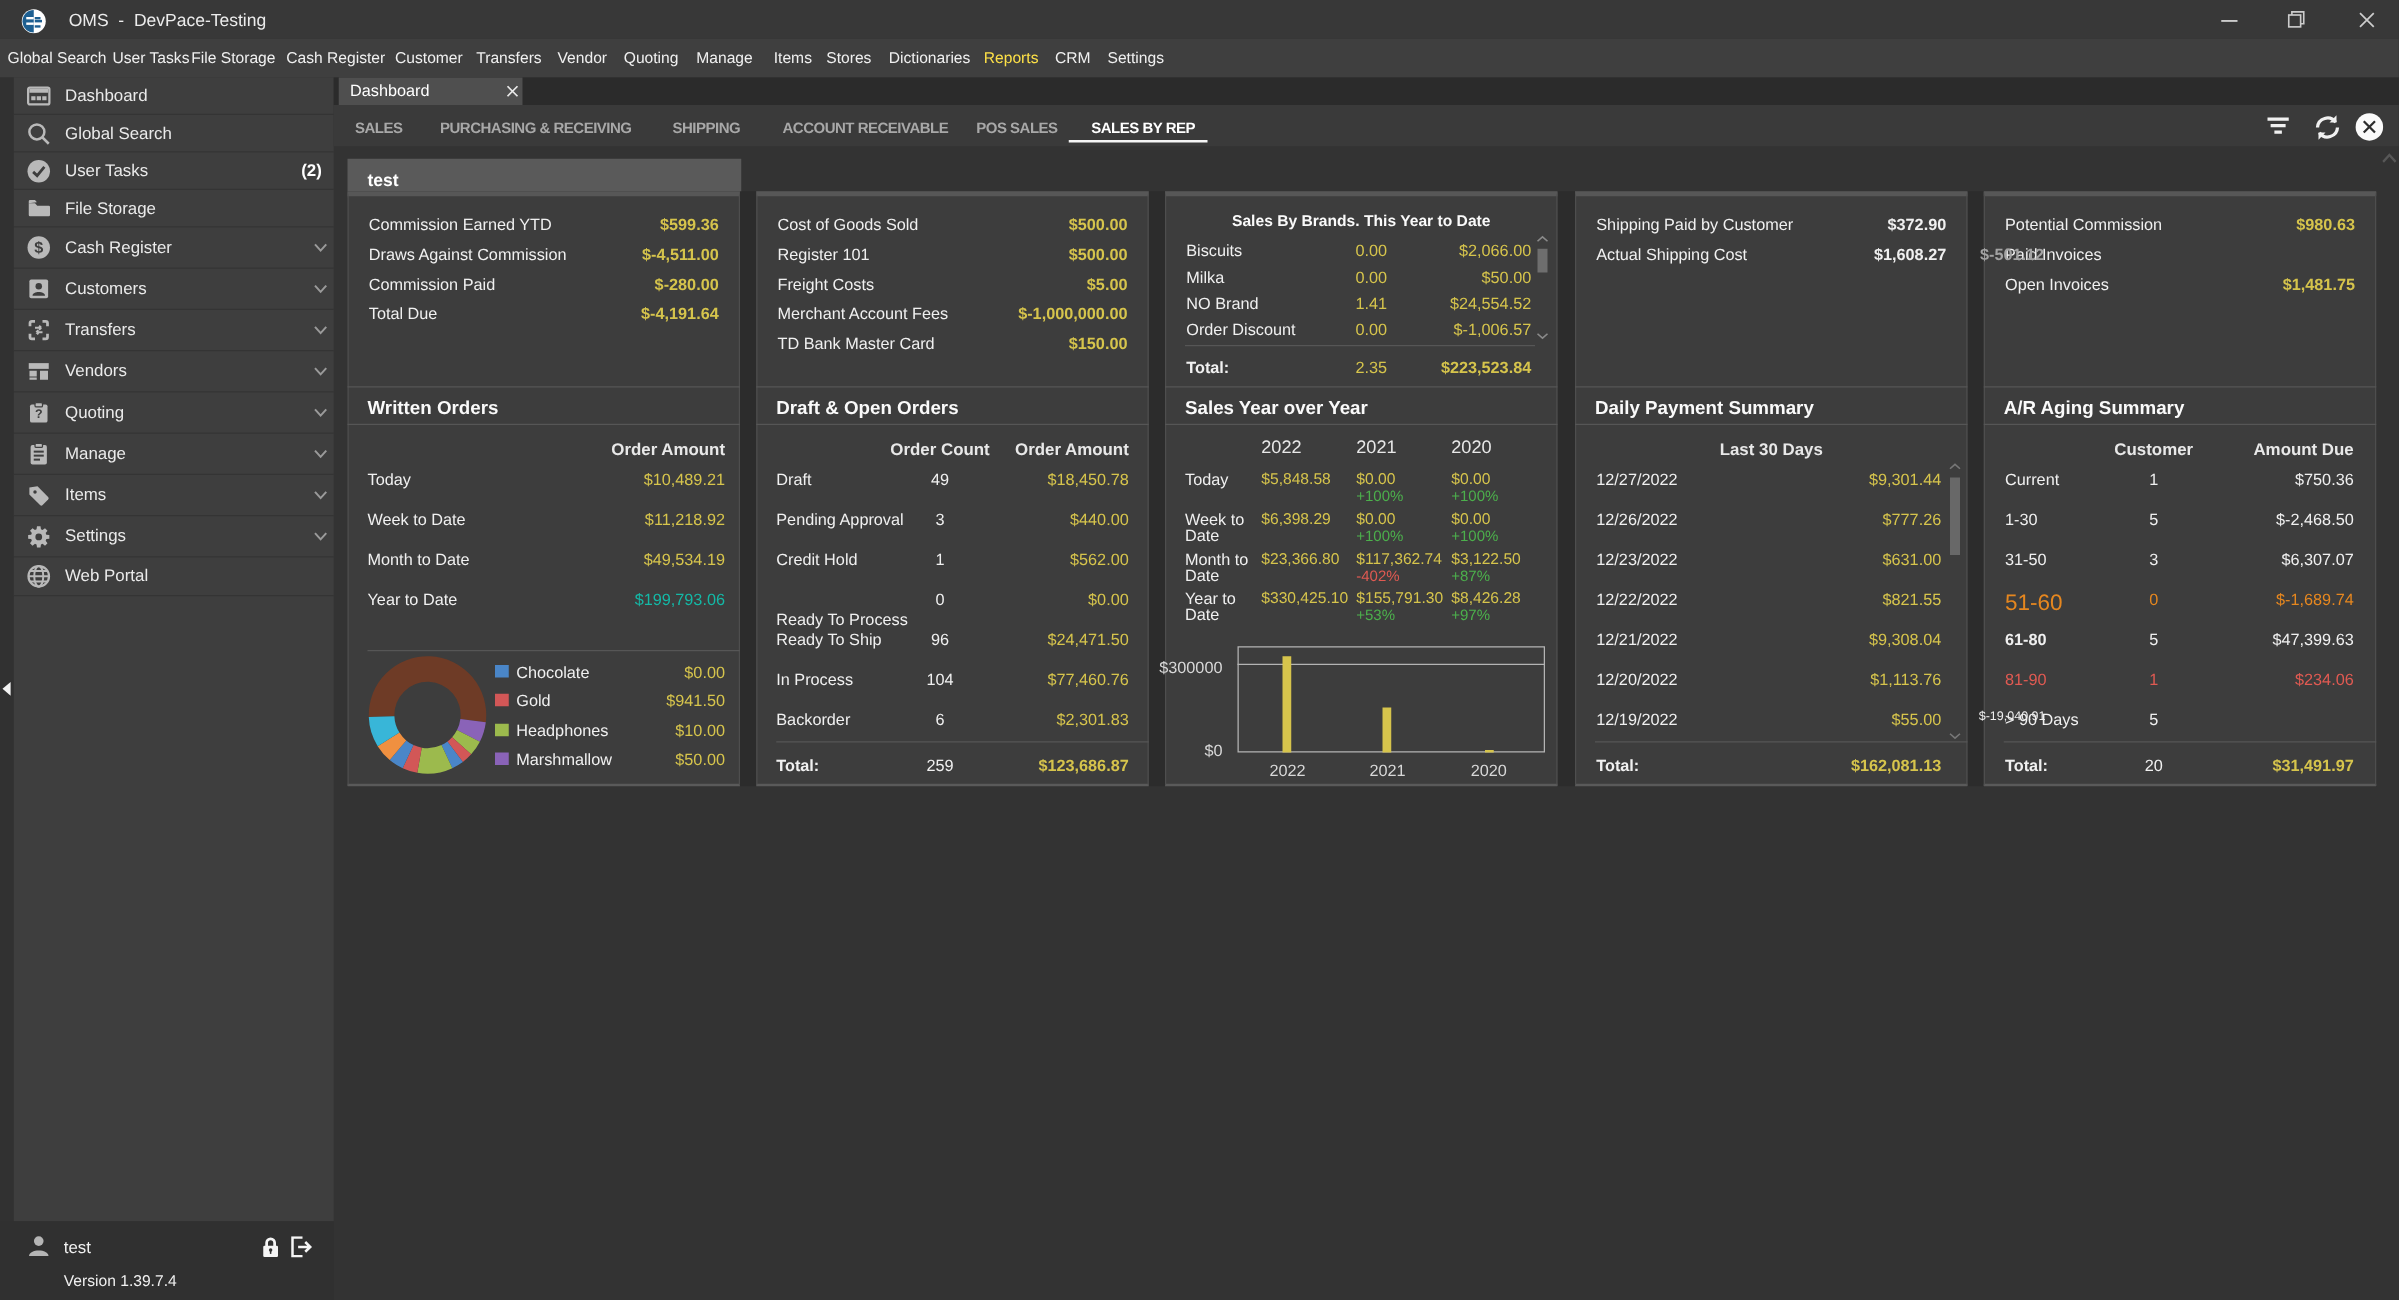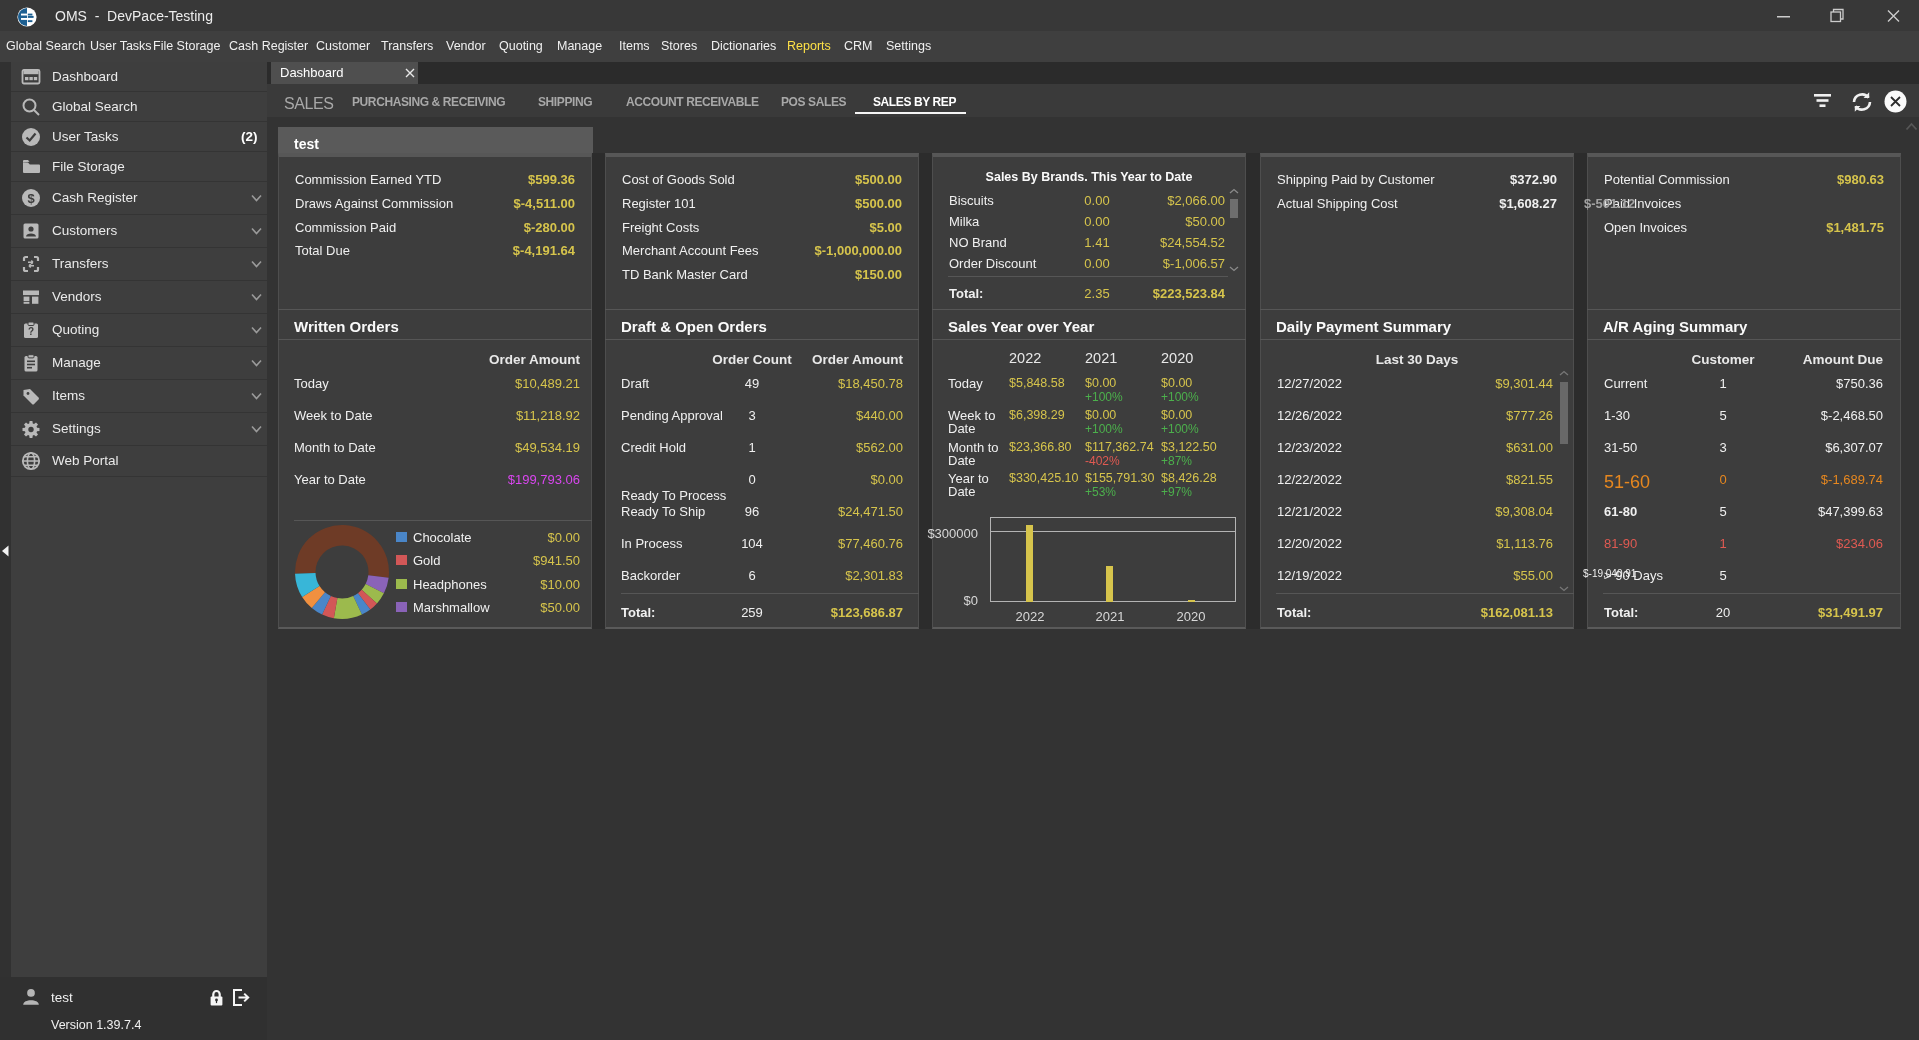--- a/index.html
+++ b/index.html
@@ -188,21 +188,21 @@
 </svg>
 <div class="abs" style="left:51px;top:1018px;font-size:12.5px;color:#f0f0f0">Version 1.39.7.4</div>
 
 <div class="abs" style="left:267px;top:62px;width:1652px;height:22px;background:#2b2b2b"></div>
 <div class="abs" style="left:271px;top:62px;width:147px;height:22px;background:#4f4f4f"></div>
 <div class="abs" style="left:280px;top:65px;font-size:13px;color:#ffffff">Dashboard</div>
 <svg class="abs" style="left:403px;top:66px" width="14" height="14">
     <path d="M3 3 L11 11 M11 3 L3 11" stroke="#e8e8e8" stroke-width="1.4"></path>
   </svg>
 <div class="abs" style="left:267px;top:84px;width:1652px;height:33px;background:#3a3a3a"></div>
-<div class="abs" style="left:284px;top:95px;font-size:16px;font-weight:normal;letter-spacing:-0.4px;color:#a8a8a8">SALES</div>
+<div class="abs" style="left:284px;top:95px;font-size:12px;font-weight:bold;letter-spacing:-0.4px;color:#a8a8a8">SALES</div>
 <div class="abs" style="left:352px;top:95px;font-size:12px;font-weight:bold;letter-spacing:-0.4px;color:#a8a8a8">PURCHASING &amp; RECEIVING</div>
 <div class="abs" style="left:538px;top:95px;font-size:12px;font-weight:bold;letter-spacing:-0.4px;color:#a8a8a8">SHIPPING</div>
 <div class="abs" style="left:626px;top:95px;font-size:12px;font-weight:bold;letter-spacing:-0.4px;color:#a8a8a8">ACCOUNT RECEIVABLE</div>
 <div class="abs" style="left:781px;top:95px;font-size:12px;font-weight:bold;letter-spacing:-0.4px;color:#a8a8a8">POS SALES</div>
 <div class="abs" style="left:873px;top:95px;font-size:12px;font-weight:bold;letter-spacing:-0.4px;color:#ffffff">SALES BY REP</div>
 <div class="abs" style="left:855px;top:112px;width:111px;height:2px;background:#f5f5f5"></div>
 
 <svg class="abs" style="left:1813px;top:91px" width="24" height="22">
   <rect x="1" y="3" width="17" height="2.6" fill="#f0f0f0"></rect>
   <rect x="3.5" y="8.2" width="12" height="2.6" fill="#f0f0f0"></rect>
@@ -242,21 +242,21 @@
 <div class="abs" style="left:294px;top:318px;font-size:15px;color:#fafafa;font-weight:bold;">Written Orders</div>
 <div class="sep" style="left:278px;top:339px;width:314px"></div>
 <div class="abs" style="left:280px;width:300px;text-align:right;top:352px;font-size:13.5px;color:#e8e8e8;font-weight:bold;">Order Amount</div>
 <div class="abs" style="left:294px;top:376px;font-size:13px;color:#f0f0f0;">Today</div>
 <div class="abs" style="left:280px;width:300px;text-align:right;top:376px;font-size:13px;color:#d6c44c;">$10,489.21</div>
 <div class="abs" style="left:294px;top:408px;font-size:13px;color:#f0f0f0;">Week to Date</div>
 <div class="abs" style="left:280px;width:300px;text-align:right;top:408px;font-size:13px;color:#d6c44c;">$11,218.92</div>
 <div class="abs" style="left:294px;top:440px;font-size:13px;color:#f0f0f0;">Month to Date</div>
 <div class="abs" style="left:280px;width:300px;text-align:right;top:440px;font-size:13px;color:#d6c44c;">$49,534.19</div>
 <div class="abs" style="left:294px;top:472px;font-size:13px;color:#f0f0f0;">Year to Date</div>
-<div class="abs" style="left:280px;width:300px;text-align:right;top:472px;font-size:13px;color:#d946ef;">$199,793.06</div>
+<div class="abs" style="left:280px;width:300px;text-align:right;top:472px;font-size:13px;color:#14b8a6;">$199,793.06</div>
 <div class="sep" style="left:294px;top:520px;width:298px"></div>
 <svg class="abs" style="left:294px;top:524px" width="96" height="96" viewBox="-48 -48 96 96">
     <path d="M-46.97 1.64 A47.0 47.0 0 1 1 46.65 5.73 L26.30 3.23 A26.5 26.5 0 1 0 -26.48 0.92 Z" fill="#6e3b26"></path>
     <path d="M46.65 5.73 A47.0 47.0 0 0 1 41.88 21.34 L23.61 12.03 A26.5 26.5 0 0 0 26.30 3.23 Z" fill="#8a63b8"></path>
     <path d="M41.88 21.34 A47.0 47.0 0 0 1 34.93 31.45 L19.69 17.73 A26.5 26.5 0 0 0 23.61 12.03 Z" fill="#9cba4d"></path>
     <path d="M34.93 31.45 A47.0 47.0 0 0 1 28.29 37.54 L15.95 21.16 A26.5 26.5 0 0 0 19.69 17.73 Z" fill="#d25757"></path>
     <path d="M28.29 37.54 A47.0 47.0 0 0 1 19.86 42.60 L11.20 24.02 A26.5 26.5 0 0 0 15.95 21.16 Z" fill="#4a86c8"></path>
     <path d="M19.86 42.60 A47.0 47.0 0 0 1 -8.16 46.29 L-4.60 26.10 A26.5 26.5 0 0 0 11.20 24.02 Z" fill="#9cba4d"></path>
     <path d="M-8.16 46.29 A47.0 47.0 0 0 1 -19.86 42.60 L-11.20 24.02 A26.5 26.5 0 0 0 -4.60 26.10 Z" fill="#d25757"></path>
     <path d="M-19.86 42.60 A47.0 47.0 0 0 1 -30.21 36.00 L-17.03 20.30 A26.5 26.5 0 0 0 -11.20 24.02 Z" fill="#4a86c8"></path>

